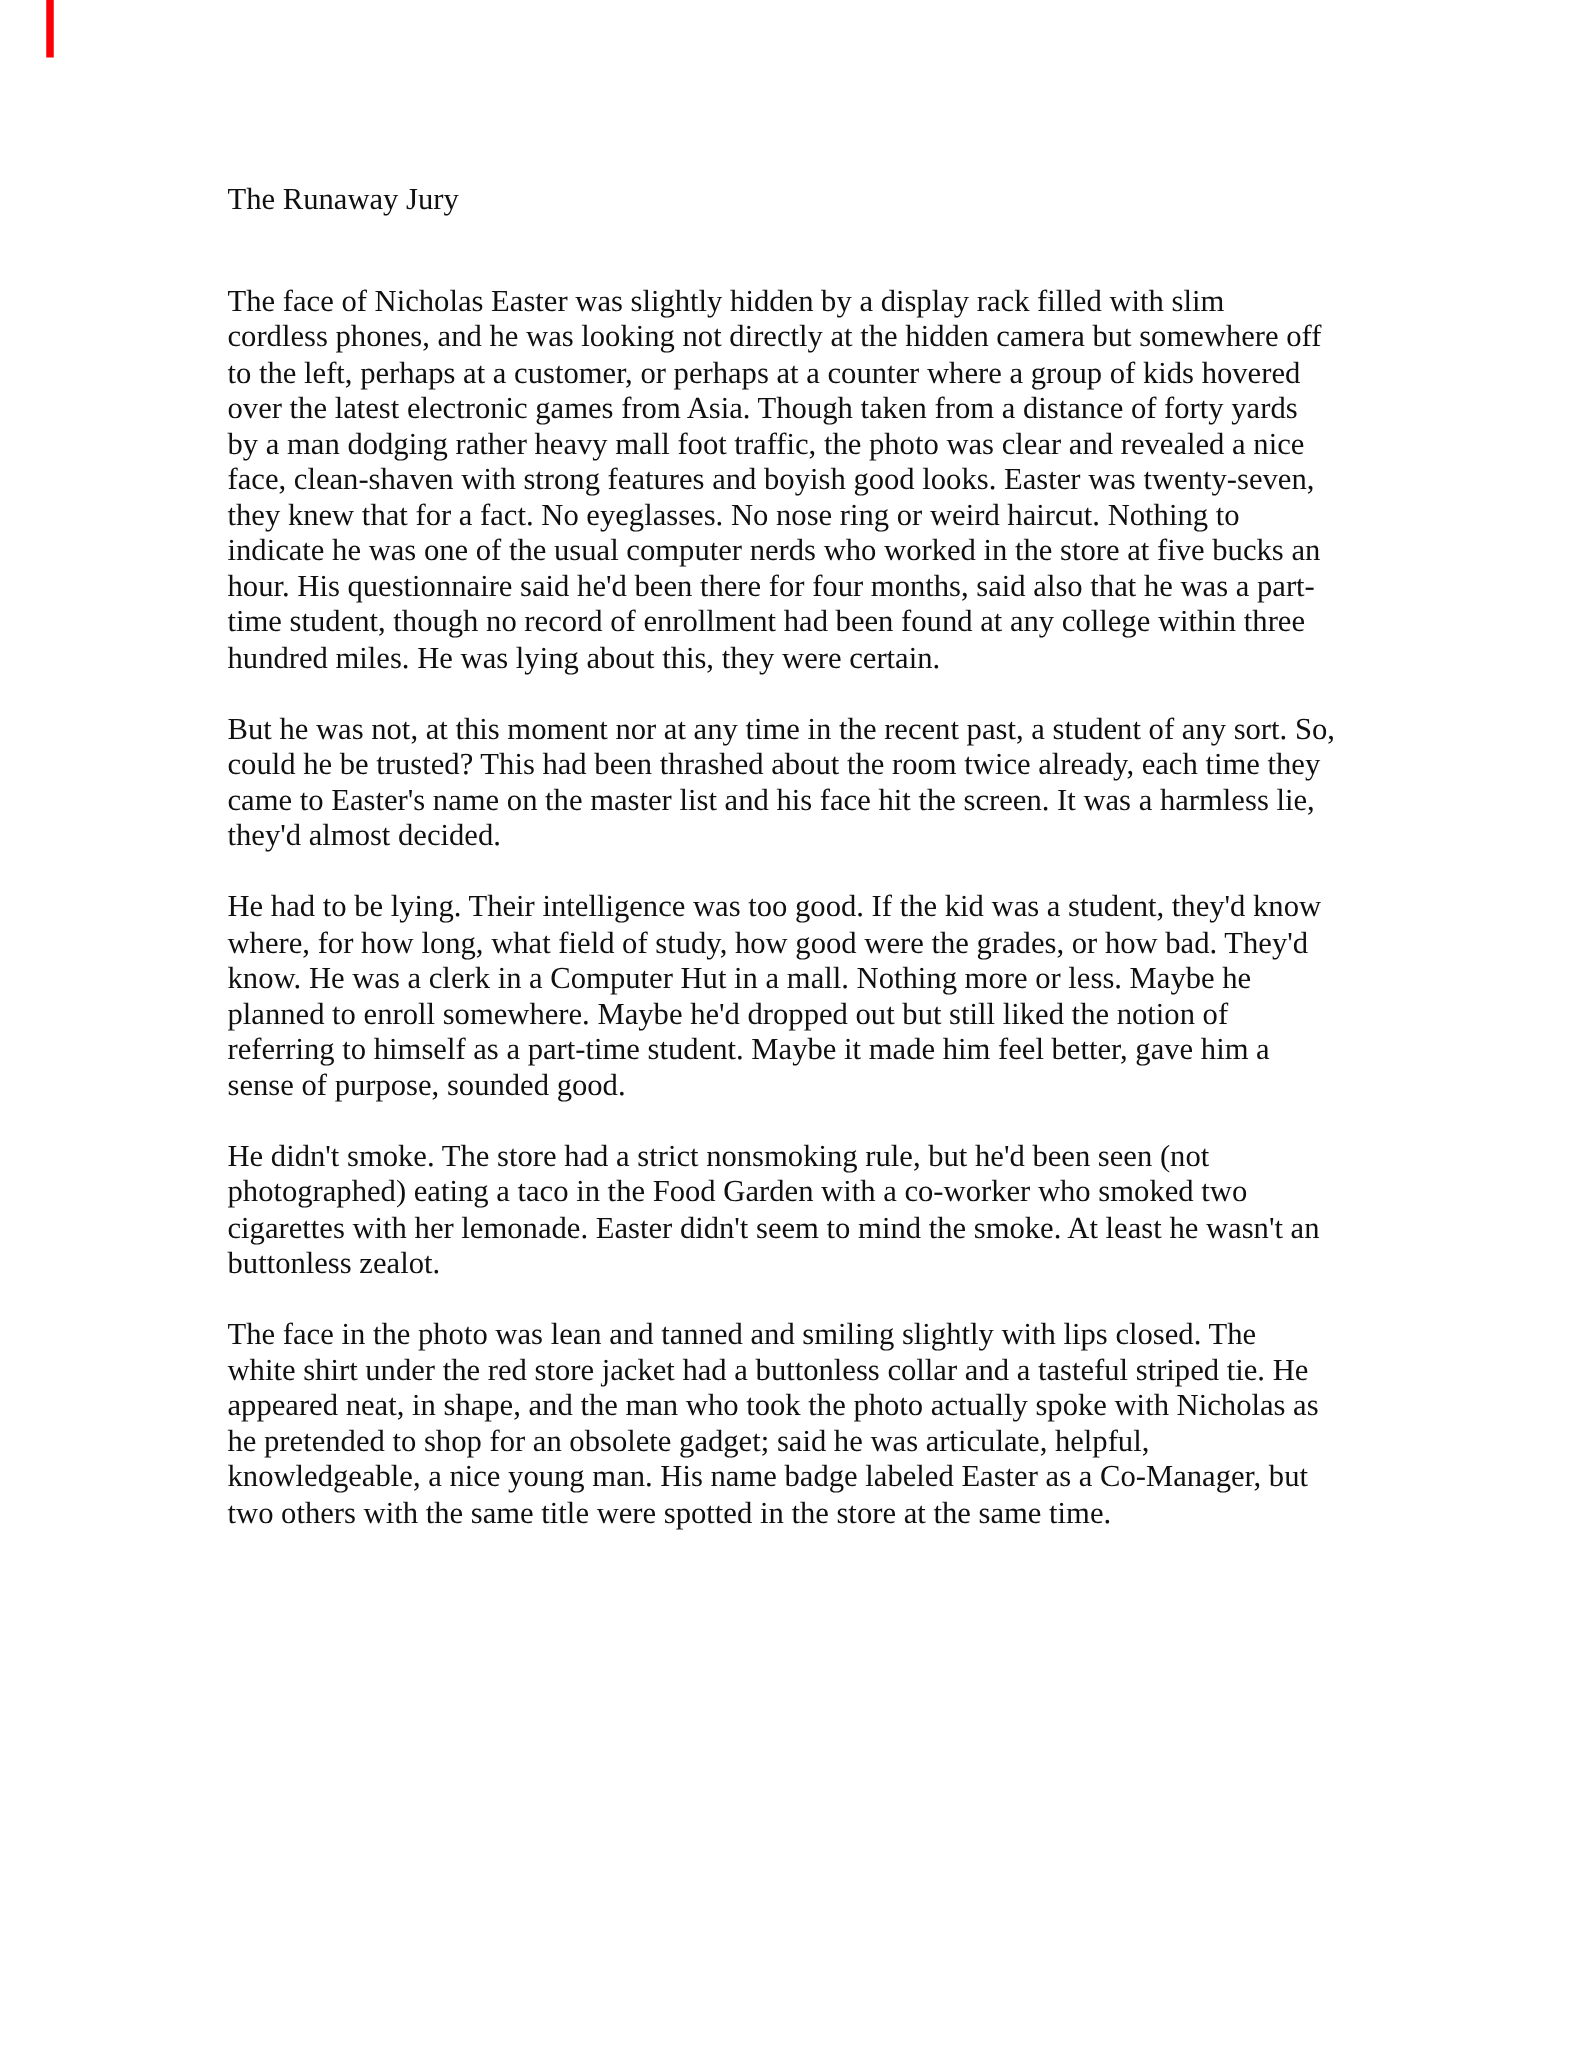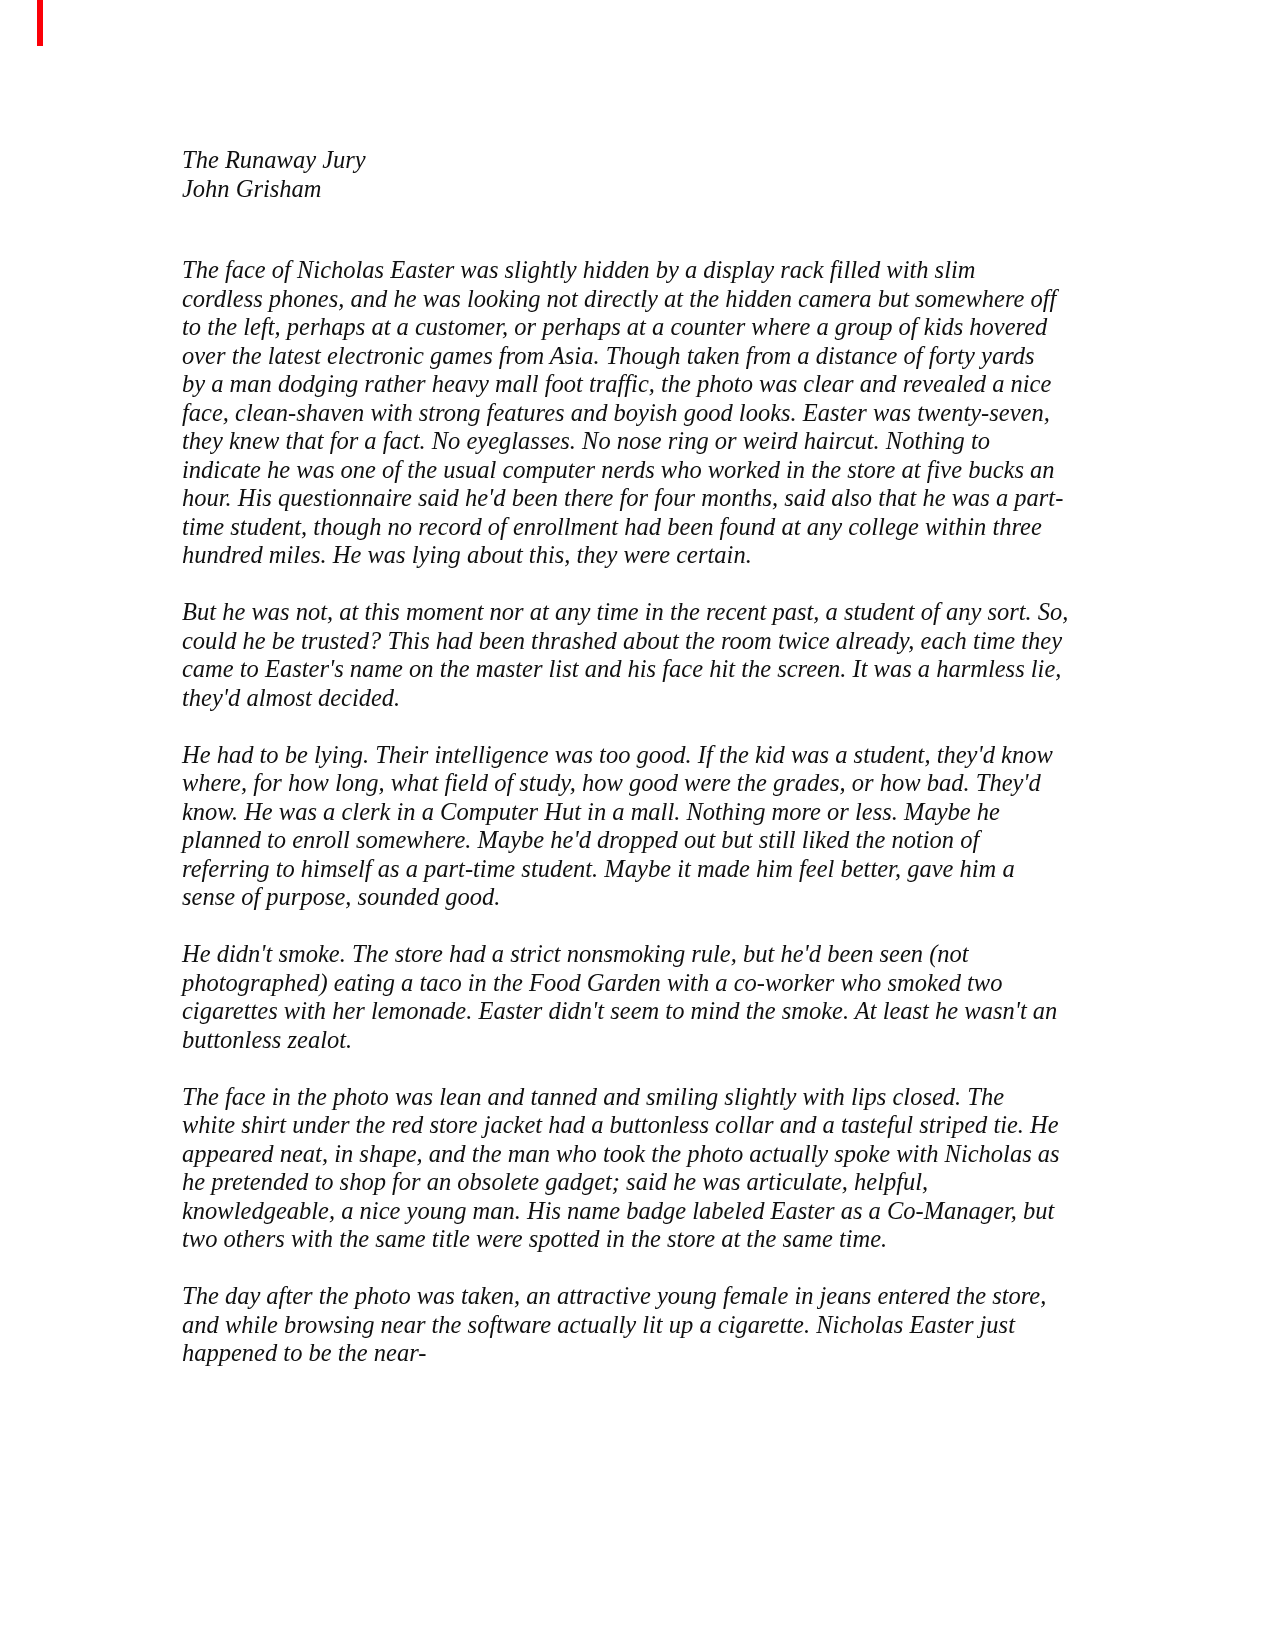--- a/index.html
+++ b/index.html
@@ -8,21 +8,20 @@
     background: #ffffff;
   }
   .page {
     position: relative;
     width: 1275px;
     height: 1651px;
     background: #ffffff;
     overflow: hidden;
     font-family: "Liberation Serif", "DejaVu Serif", serif;
     color: #101010;
-    font-style: italic;
   }
   .red-marker {
     position: absolute;
     left: 37px;
     top: 0;
     width: 6px;
     height: 46px;
     background: #fb0007;
   }
   .text-block {
@@ -52,21 +51,20 @@
 <body>
 
 <div class="page" style="background: rgb(255, 255, 255); color: rgb(16, 16, 16);">
 
   <div class="red-marker" style="background: rgb(251, 0, 7);"></div>
 
   <div class="text-block">
 
     <div class="title-block">
       <div class="title-line">The Runaway Jury</div>
-      <div class="title-line">John Grisham</div>
     </div>
 
 
     <div class="para">The face of Nicholas Easter was slightly hidden by a display rack filled with slim
 cordless phones, and he was looking not directly at the hidden camera but somewhere off
 to the left, perhaps at a customer, or perhaps at a counter where a group of kids hovered
 over the latest electronic games from Asia. Though taken from a distance of forty yards
 by a man dodging rather heavy mall foot traffic, the photo was clear and revealed a nice
 face, clean-shaven with strong features and boyish good looks. Easter was twenty-seven,
 they knew that for a fact. No eyeglasses. No nose ring or weird haircut. Nothing to
@@ -92,18 +90,15 @@
 cigarettes with her lemonade. Easter didn't seem to mind the smoke. At least he wasn't an
 buttonless zealot.</div>
 
     <div class="para">The face in the photo was lean and tanned and smiling slightly with lips closed. The
 white shirt under the red store jacket had a buttonless collar and a tasteful striped tie. He
 appeared neat, in shape, and the man who took the photo actually spoke with Nicholas as
 he pretended to shop for an obsolete gadget; said he was articulate, helpful,
 knowledgeable, a nice young man. His name badge labeled Easter as a Co-Manager, but
 two others with the same title were spotted in the store at the same time.</div>
 
-    <div class="para">The day after the photo was taken, an attractive young female in jeans entered the store,
-and while browsing near the software actually lit up a cigarette. Nicholas Easter just
-happened to be the near-</div>
 
   </div>
 </div>
 
 </body></html>

